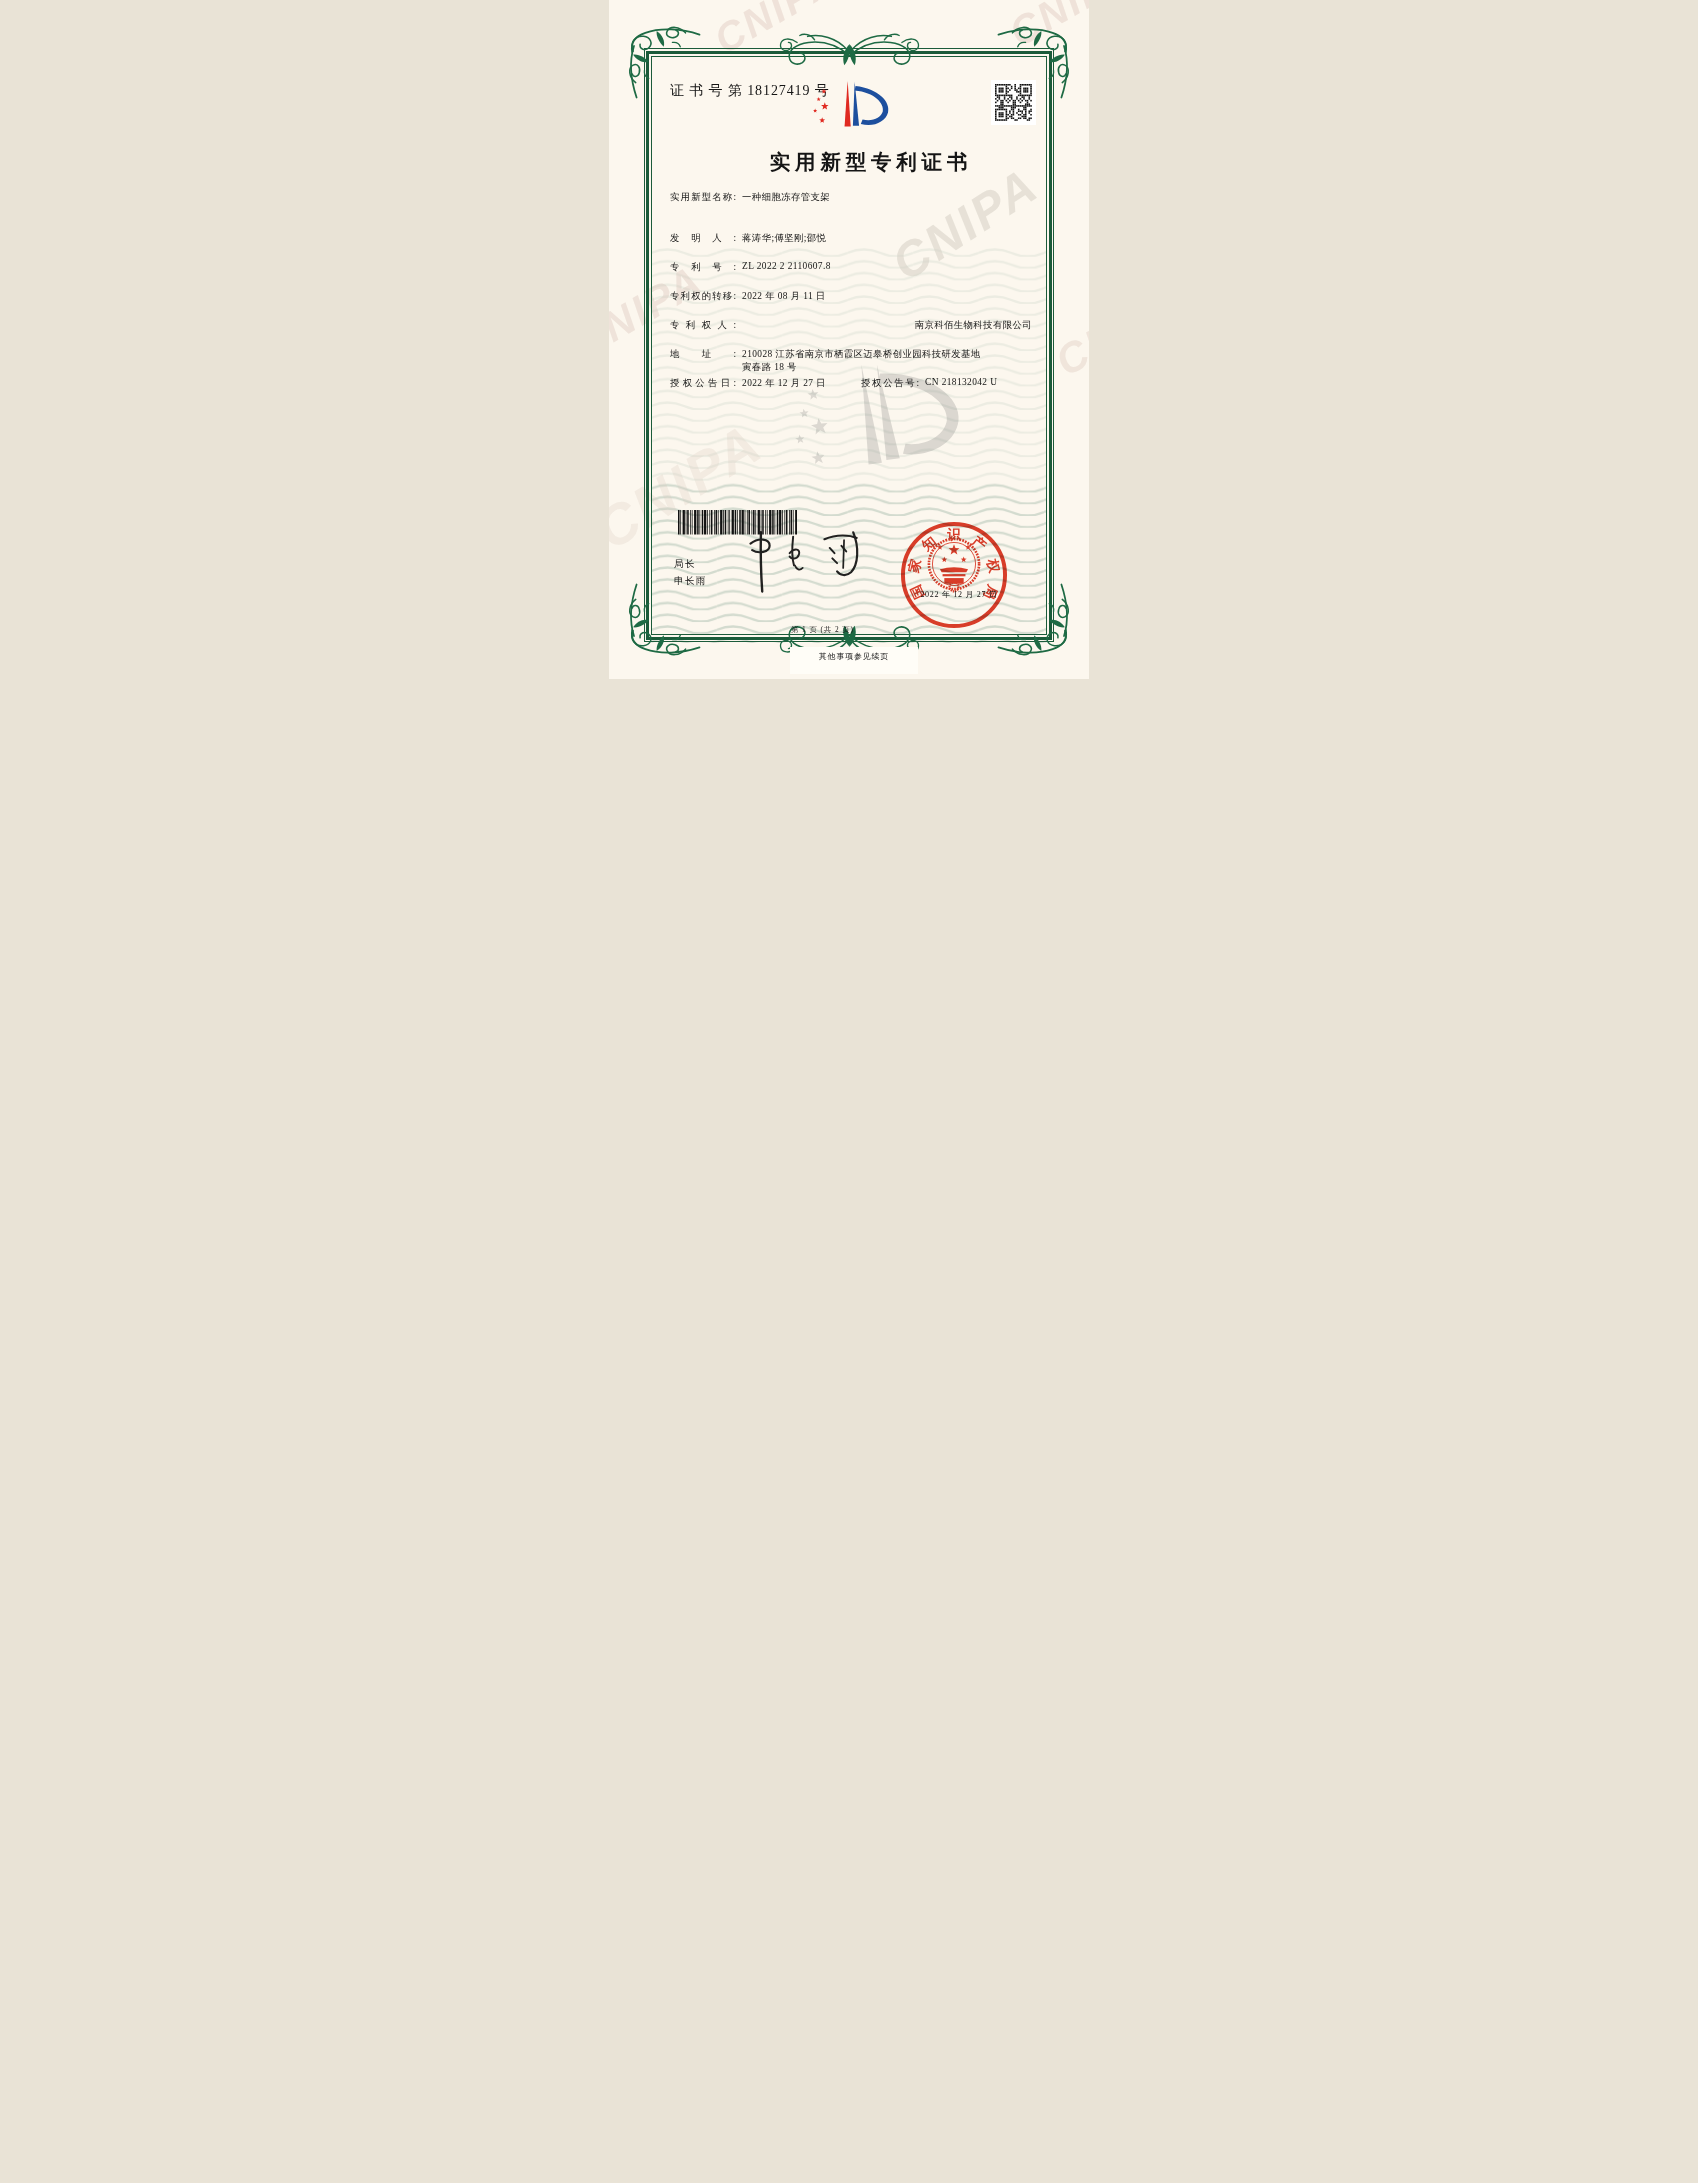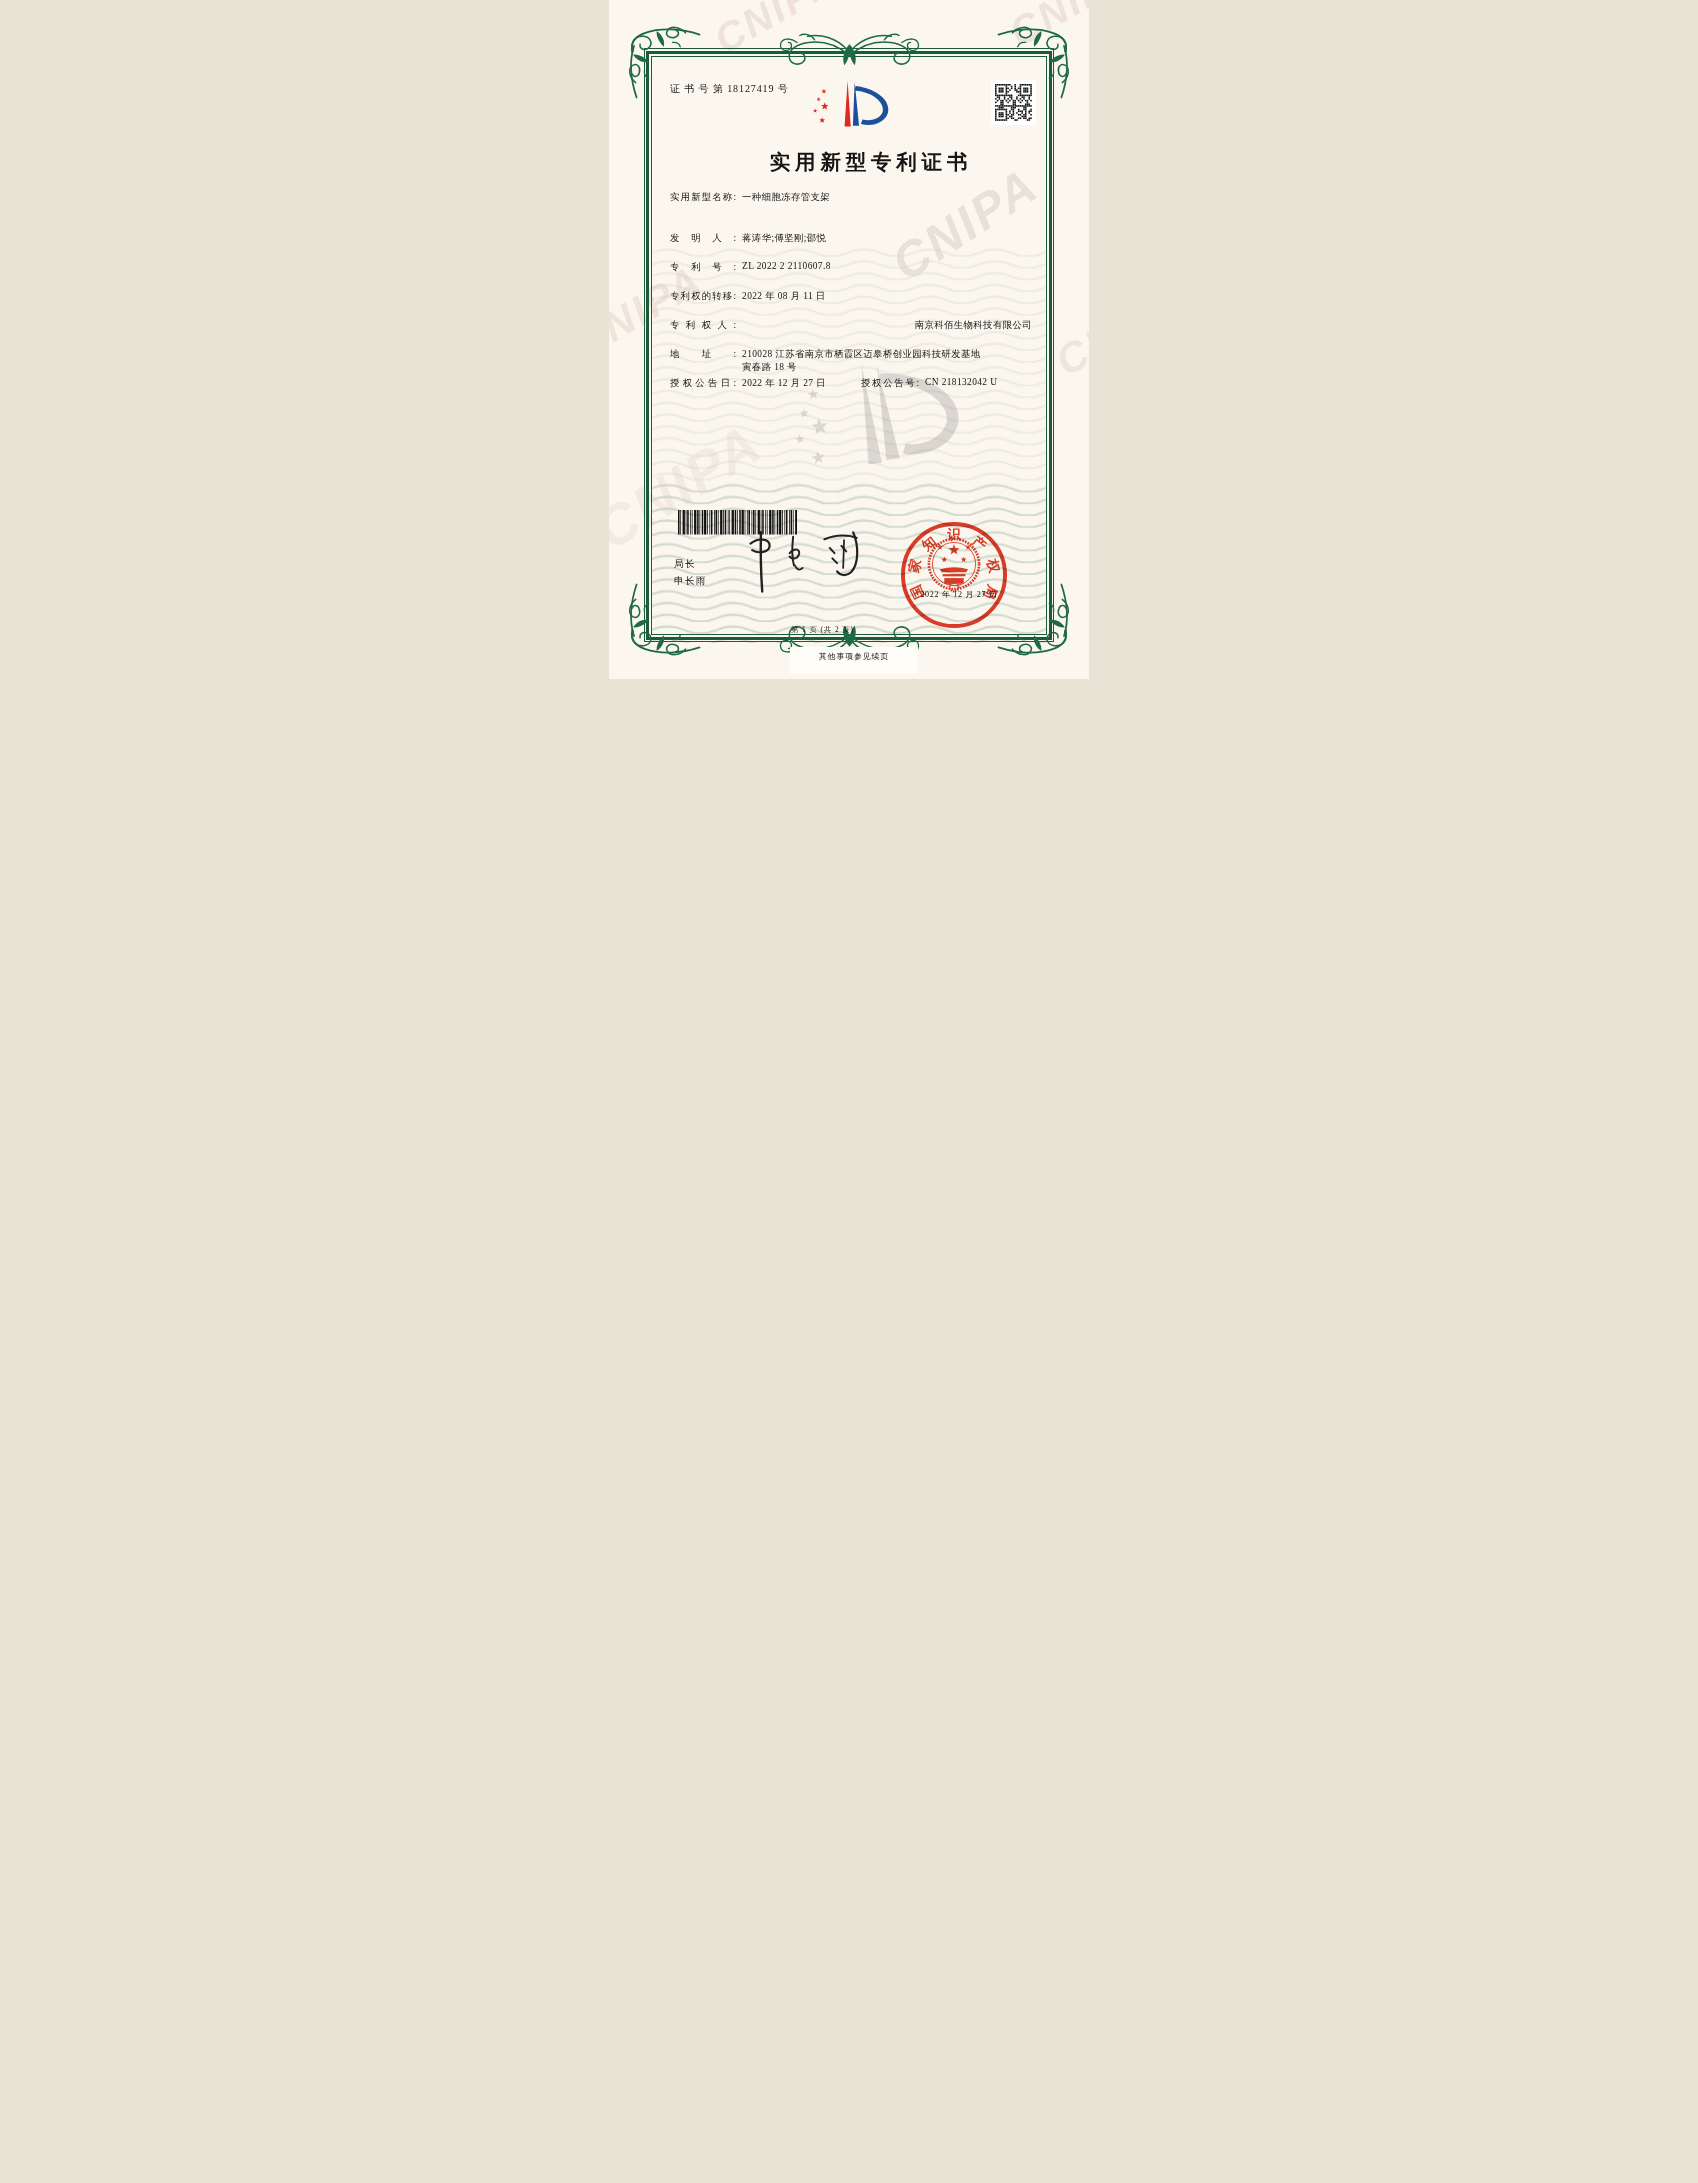--- a/index.html
+++ b/index.html
@@ -17,21 +17,21 @@
   #frame-inner{left:42px;top:56px;width:396px;height:579px;border-width:0.9px;}
 
   .orn{position:absolute;pointer-events:none;}
 
   
   .wm{position:absolute;font-family:"Liberation Sans","DejaVu Sans",sans-serif;font-style:italic;font-weight:700;
       letter-spacing:2.6px;pointer-events:none;white-space:nowrap;}
   .logo-watermark{filter:grayscale(1) brightness(1.35) opacity(0.22);}
 
   
-  #cert-no{left:61px;top:82px;font-size:10px;letter-spacing:0.9px;}
+  #cert-no{left:61px;top:82px;font-size:14px;letter-spacing:0.9px;}
   #title{left:0;top:148px;width:524px;text-align:center;font-size:20.5px;font-weight:700;letter-spacing:4.8px;}
 
   #logo{left:200px;top:79px;}
   #qr-box{left:382px;top:80px;width:45px;height:45px;background:#ffffff;}
   #qr-box svg{position:absolute;left:4.4px;top:4.4px;}
 
   
   .row{position:absolute;left:61px;width:362px;display:flex;align-items:flex-start;font-size:9.4px;}
   .flabel{display:inline-block;width:66px;text-align:justify;text-align-last:justify;flex:0 0 66px;}
   .fvalue{margin-left:6.1px;letter-spacing:0.4px;}

